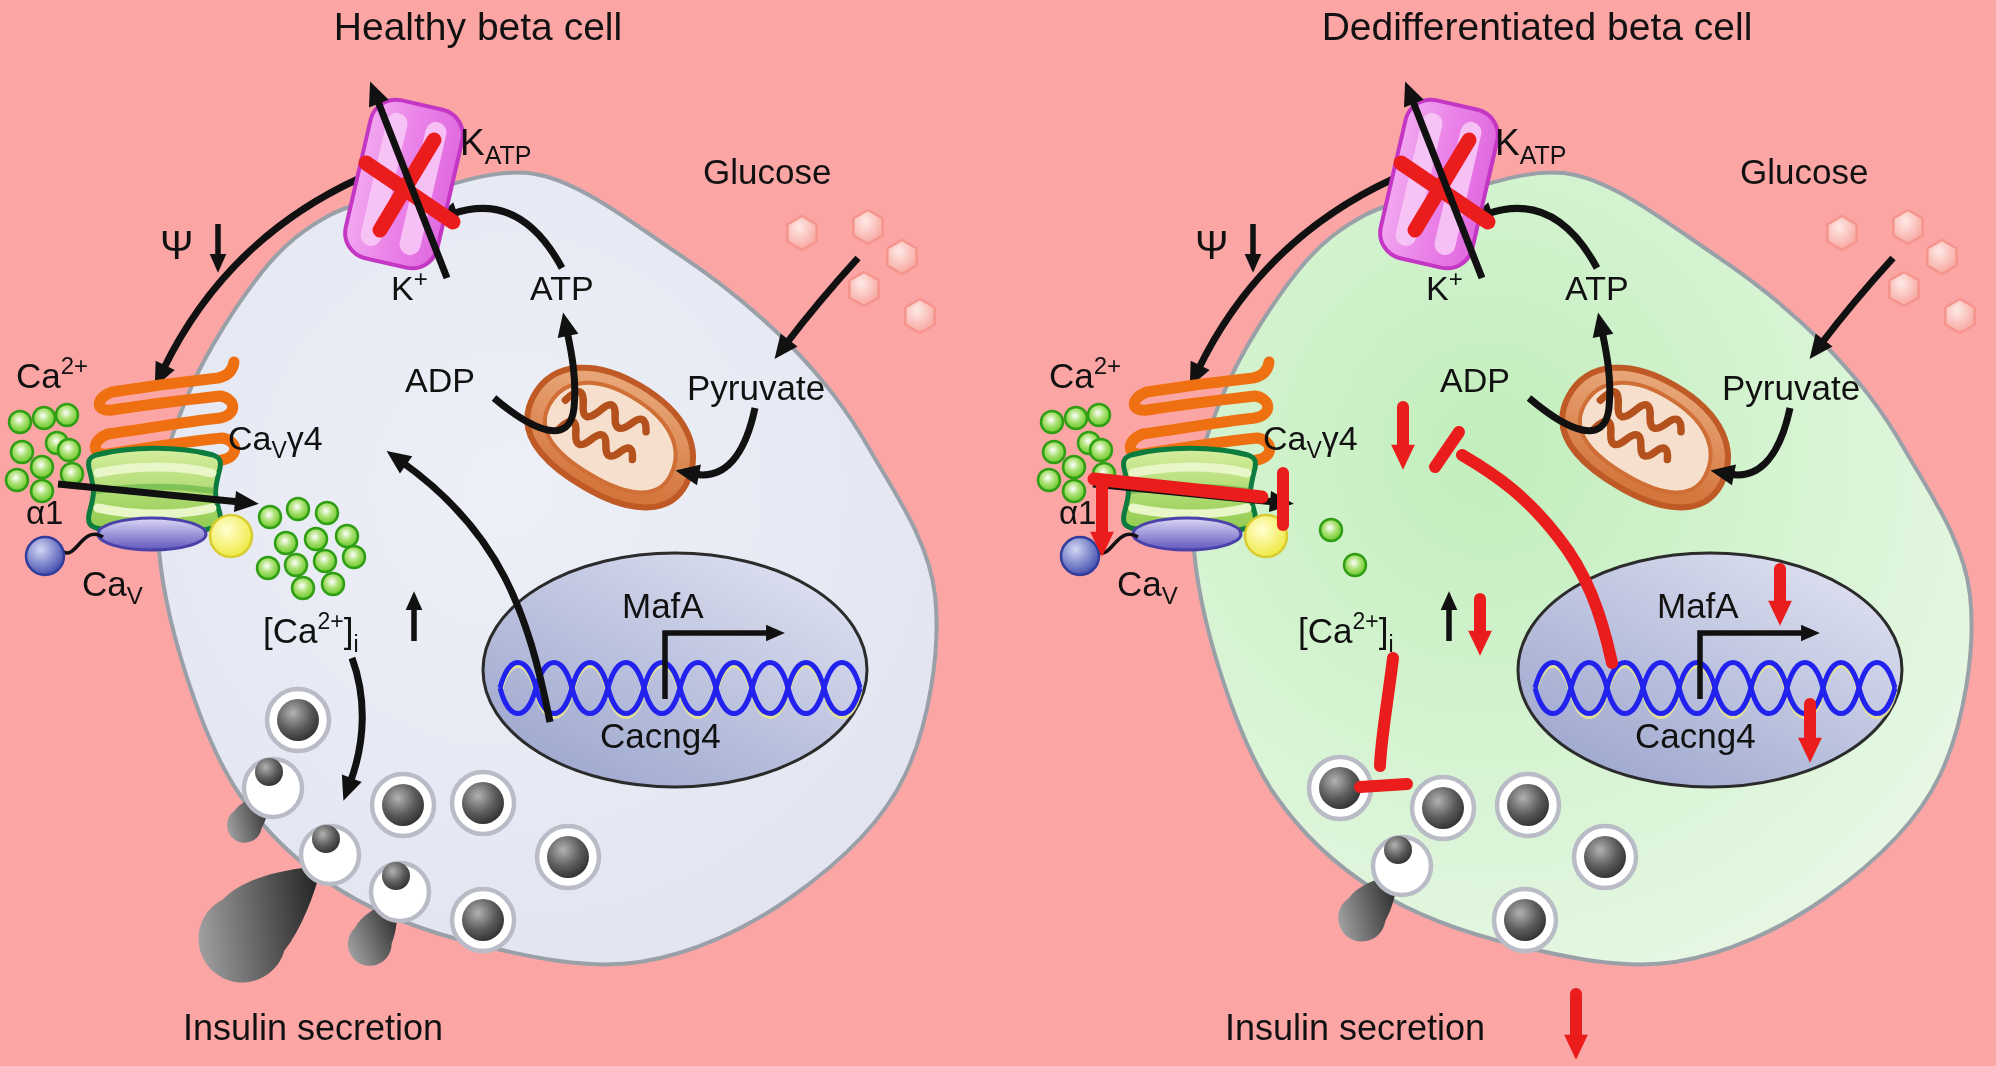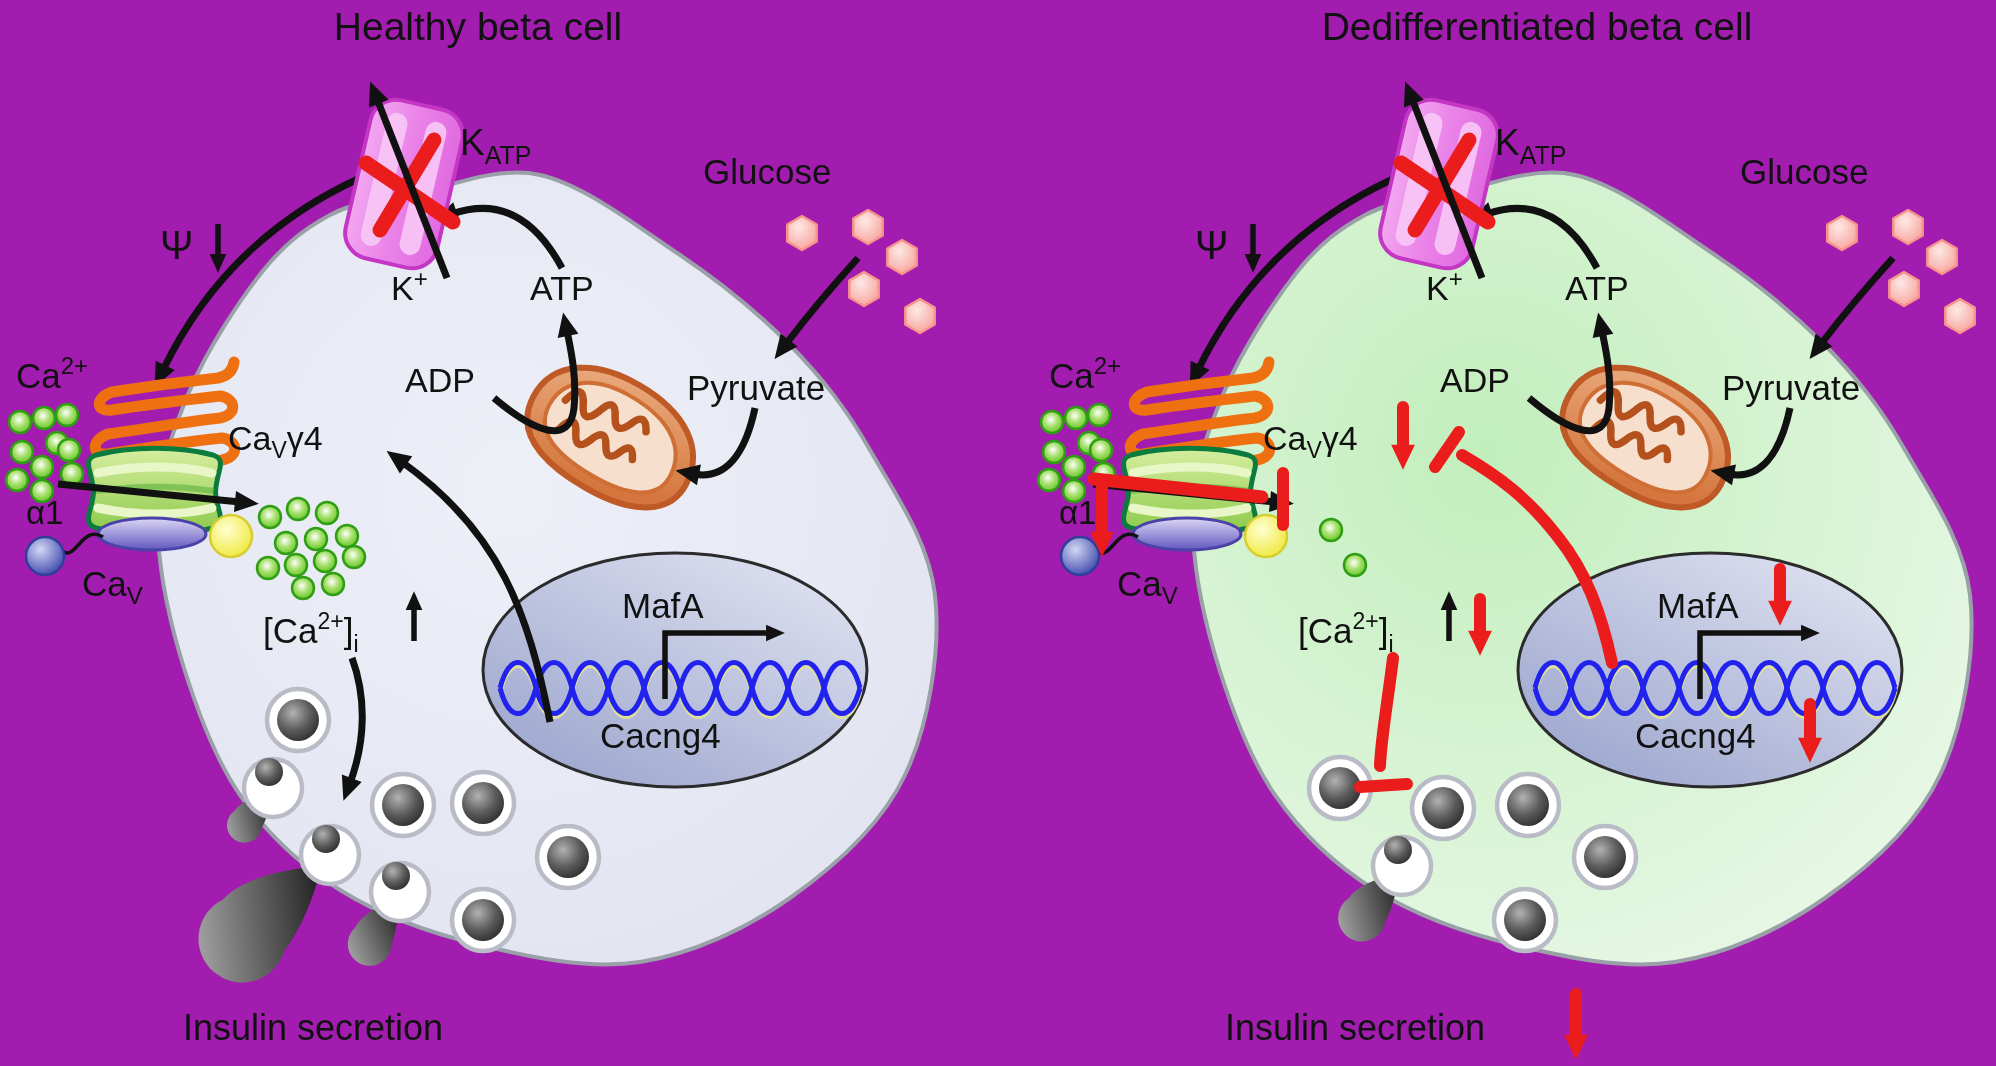--- a/index.html
+++ b/index.html
@@ -1,16 +1,16 @@
 <!DOCTYPE html>
 <html><head>
 <meta charset="utf-8">
 <style>
   html,body{margin:0;padding:0;background:#ffffff;}
-  .stage{width:1996px;height:1066px;position:relative;background:#a21caf;overflow:hidden;}
+  .stage{width:1996px;height:1066px;position:relative;background:#fca5a5;overflow:hidden;}
   svg{display:block;font-family:"Liberation Sans","DejaVu Sans",sans-serif;}
   text{fill:#111;}
 </style>
 </head>
 <body>
 
 <div class="stage">
 <svg width="1996" height="1066" viewBox="0 0 1996 1066">
   <defs>
     <radialGradient id="gCellL" cx="45%" cy="40%" r="70%">

